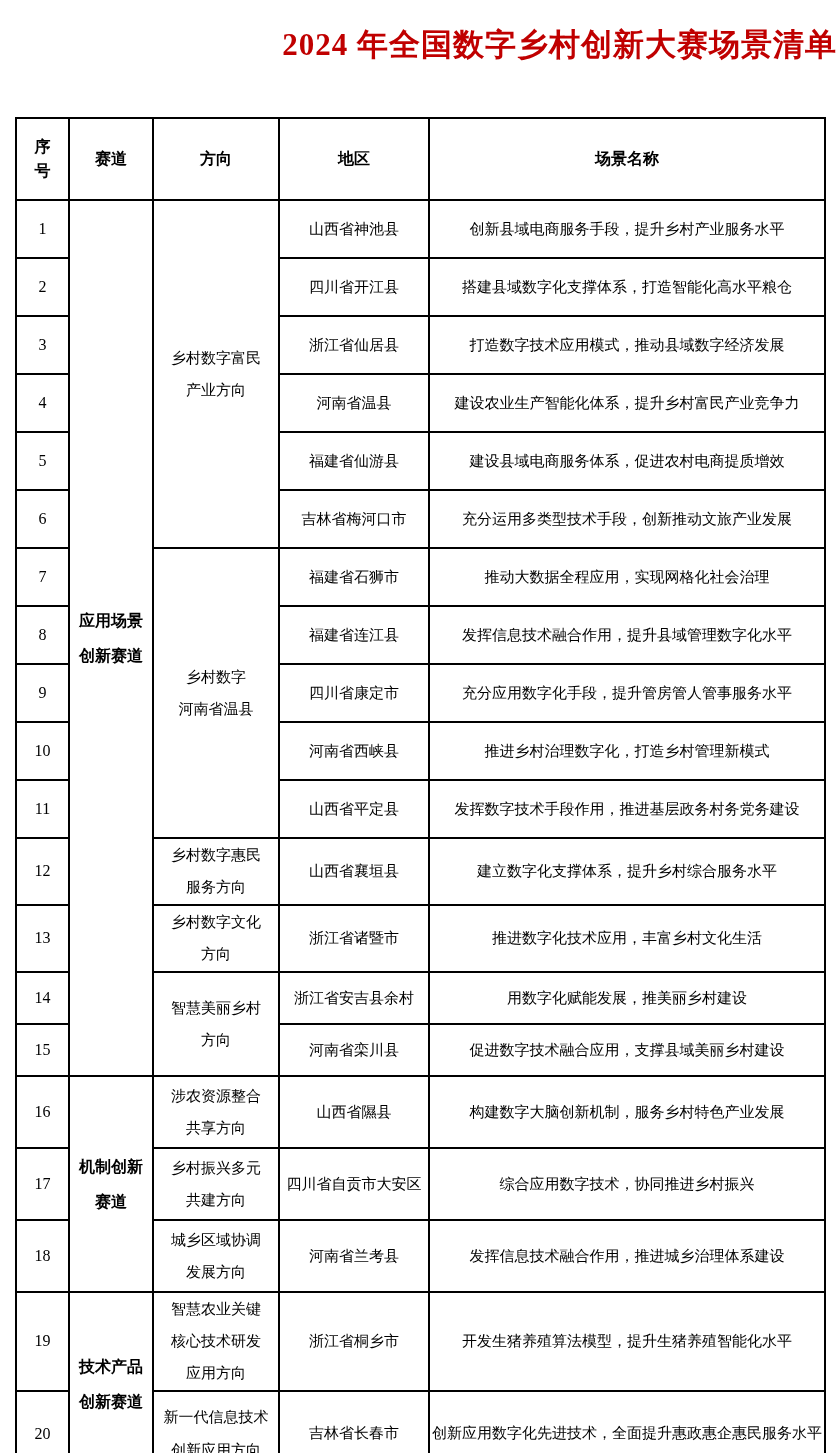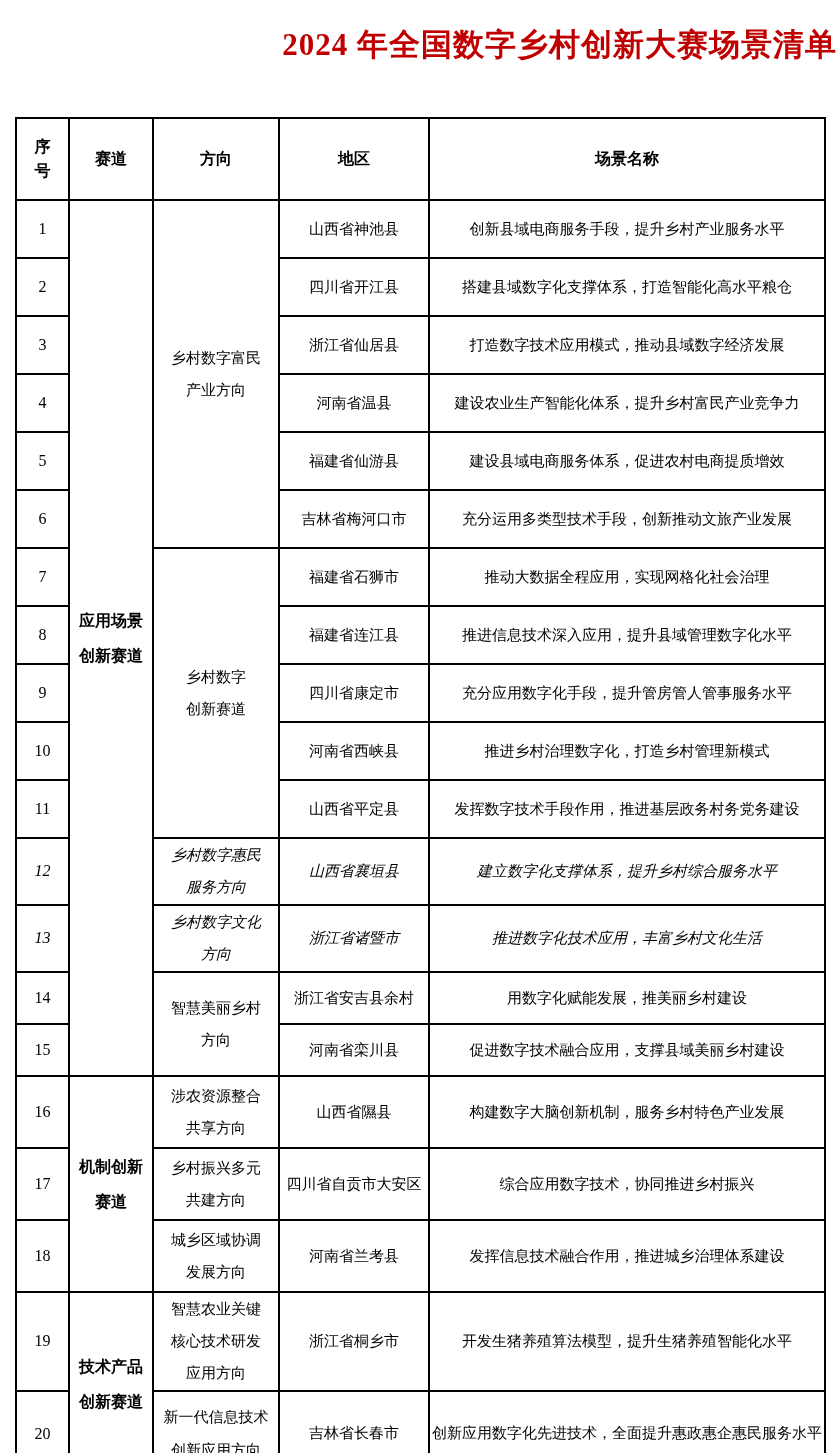--- a/index.html
+++ b/index.html
@@ -63,21 +63,21 @@
     line-height: 2.2;
     font-size: 16px;
     font-family: Liberation Serif, serif;
   }
   td.dir {
     white-space: pre-line;
     line-height: 2.15;
   }
   td.scene { letter-spacing: 0; }
   tr.rh-a > td { height: 56px; }
-  tr.rh-b > td { height: 65px; font-style: italic; }
+  tr.rh-b > td { height: 65px; }
   tr.rh-c > td { height: 50px; }
   tr.rh-d > td { height: 70px; }
   tr.rh-e > td { height: 92px; }
   tr.rh-f > td { height: 84px; }
 </style>
 </head>
 <body>
 
 <div class="doc-header">
   <div class="doc-title">2024 年全国数字乡村创新大赛场景清单</div>
@@ -131,28 +131,28 @@
       <td class="scene">建设县域电商服务体系，促进农村电商提质增效</td>
     </tr>
     <tr class="rh-a">
       <td class="num">6</td>
       <td class="region">吉林省梅河口市</td>
       <td class="scene">充分运用多类型技术手段，创新推动文旅产业发展</td>
     </tr>
     <tr class="rh-a">
       <td class="num">7</td>
       <td class="dir" rowspan="5">乡村数字
-创新赛道</td>
+河南省温县</td>
       <td class="region">福建省石狮市</td>
       <td class="scene">推动大数据全程应用，实现网格化社会治理</td>
     </tr>
     <tr class="rh-a">
       <td class="num">8</td>
       <td class="region">福建省连江县</td>
-      <td class="scene">推进信息技术深入应用，提升县域管理数字化水平</td>
+      <td class="scene">发挥信息技术融合作用，提升县域管理数字化水平</td>
     </tr>
     <tr class="rh-a">
       <td class="num">9</td>
       <td class="region">四川省康定市</td>
       <td class="scene">充分应用数字化手段，提升管房管人管事服务水平</td>
     </tr>
     <tr class="rh-a">
       <td class="num">10</td>
       <td class="region">河南省西峡县</td>
       <td class="scene">推进乡村治理数字化，打造乡村管理新模式</td>

